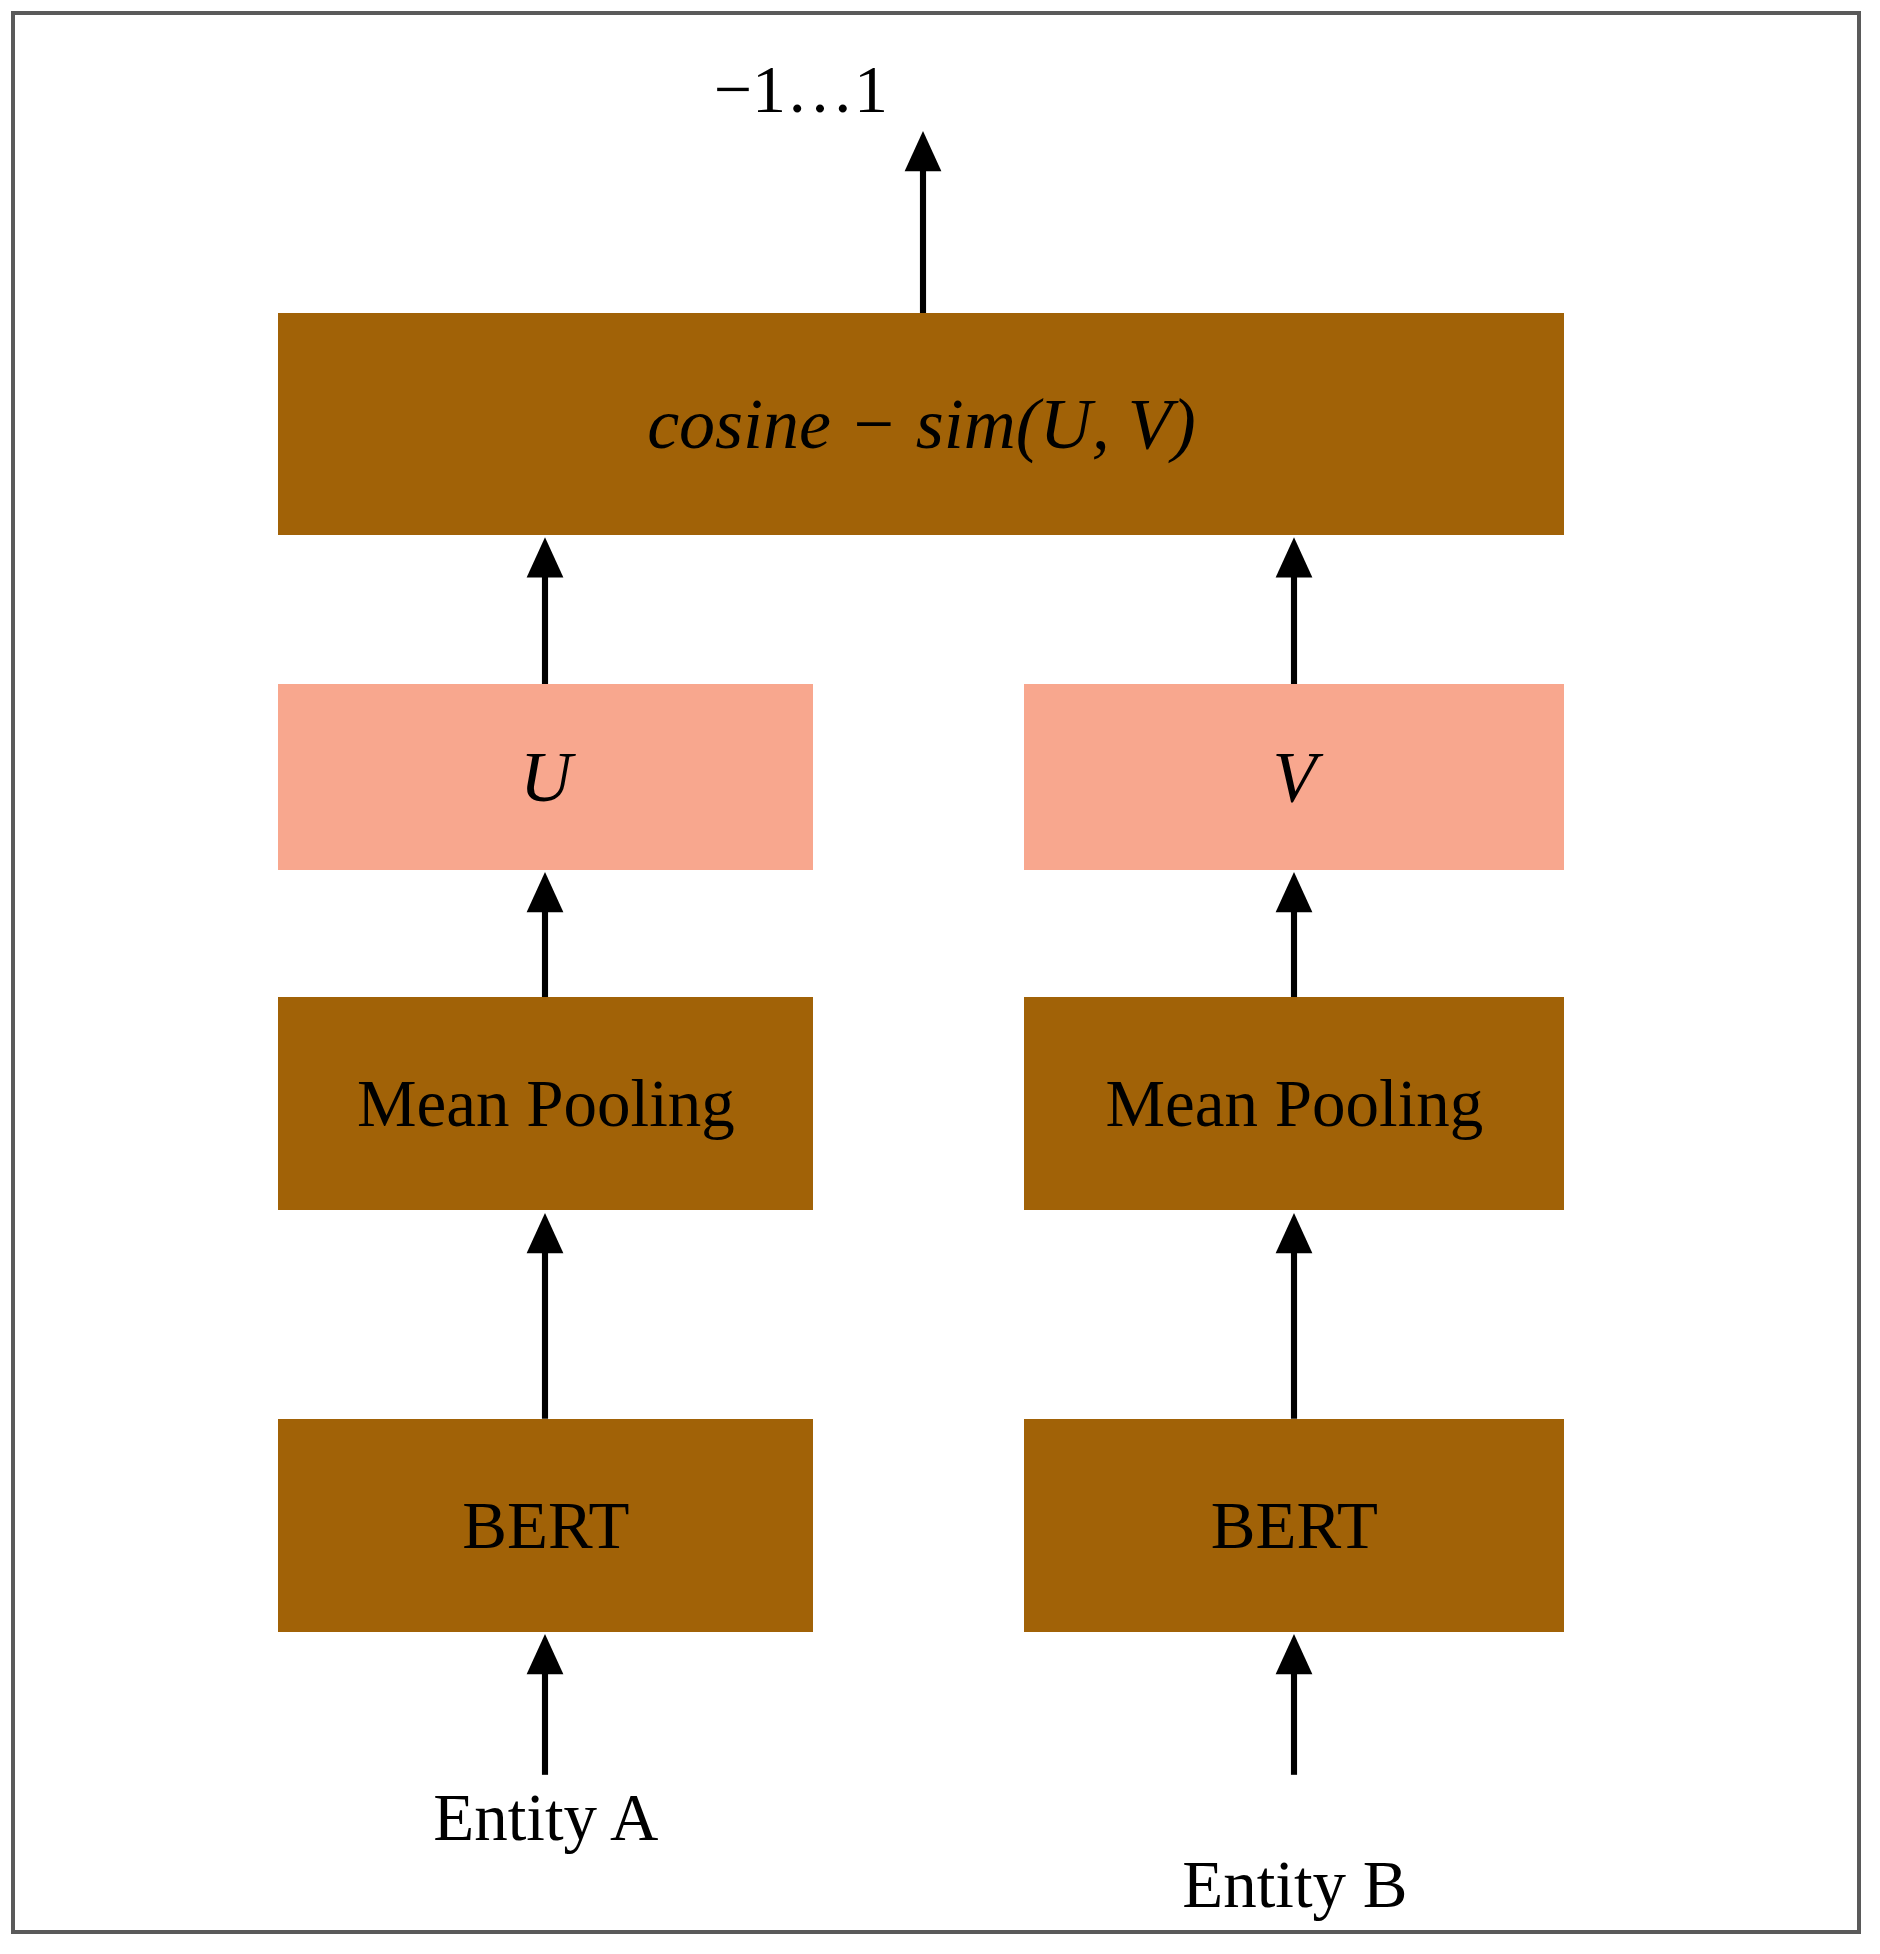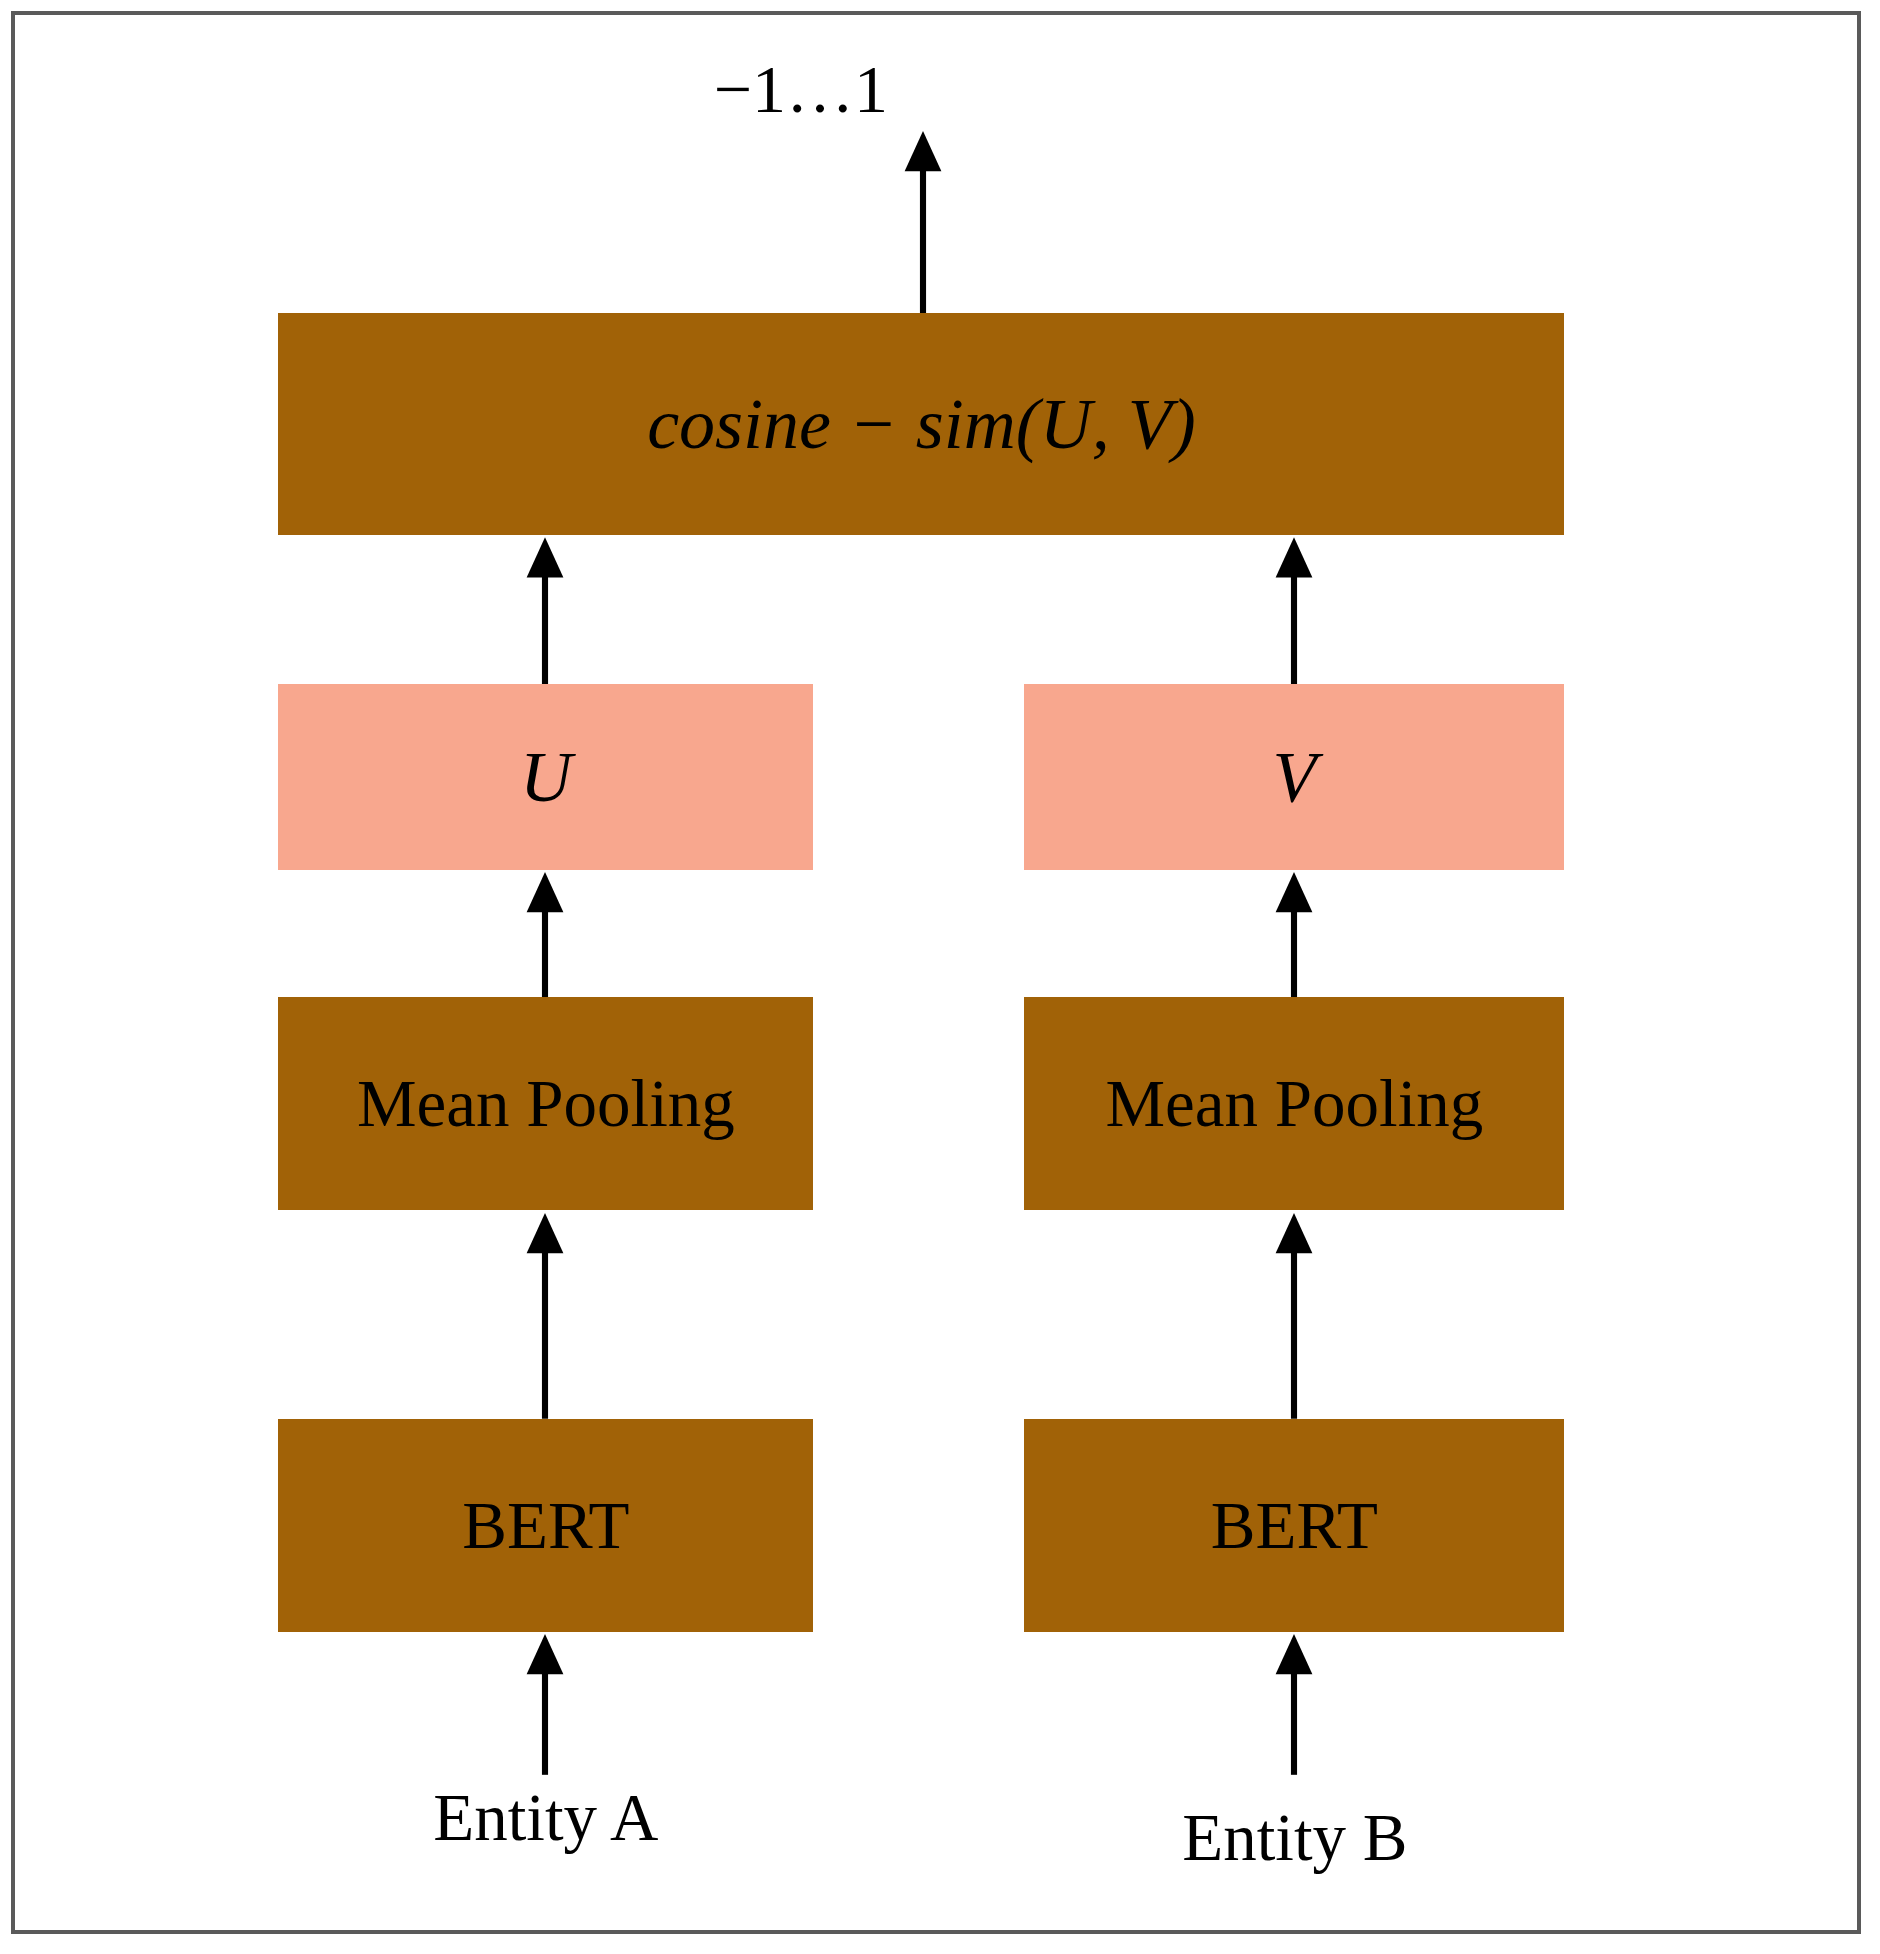--- a/index.html
+++ b/index.html
@@ -147,17 +147,17 @@
 
     <div class="arrow" style="left: 1258px; top: 1617px;">
       <svg width="42" height="143" viewBox="0 0 48 163">
         <line x1="24" y1="163" x2="24" y2="40" stroke="#000000" stroke-width="7"></line>
         <polygon points="24,2 45,48 3,48" fill="#000000"></polygon>
       </svg>
     </div>
 
     <div class="free-text" style="left: 267px; top: 1769px; width: 527px; font-size: 67px;">Entity A</div>
 
-    <div class="free-text" style="left: 1016px; top: 1789px; width: 527px; font-size: 67px;">Entity B</div>
+    <div class="free-text" style="left: 1016px; top: 1836px; width: 527px; font-size: 67px;">Entity B</div>
 
   </div>
 </div>
 
 
 </body></html>

